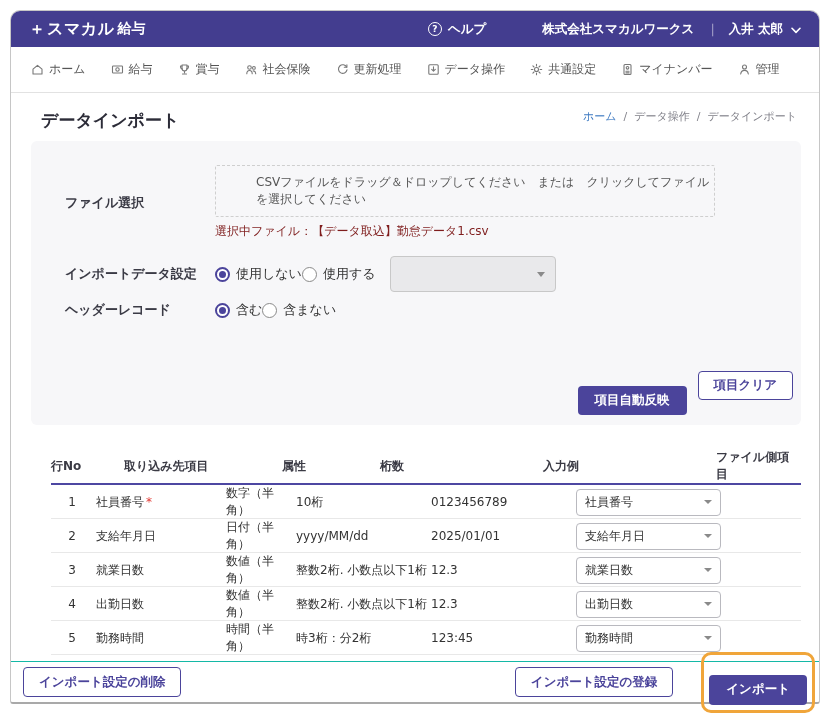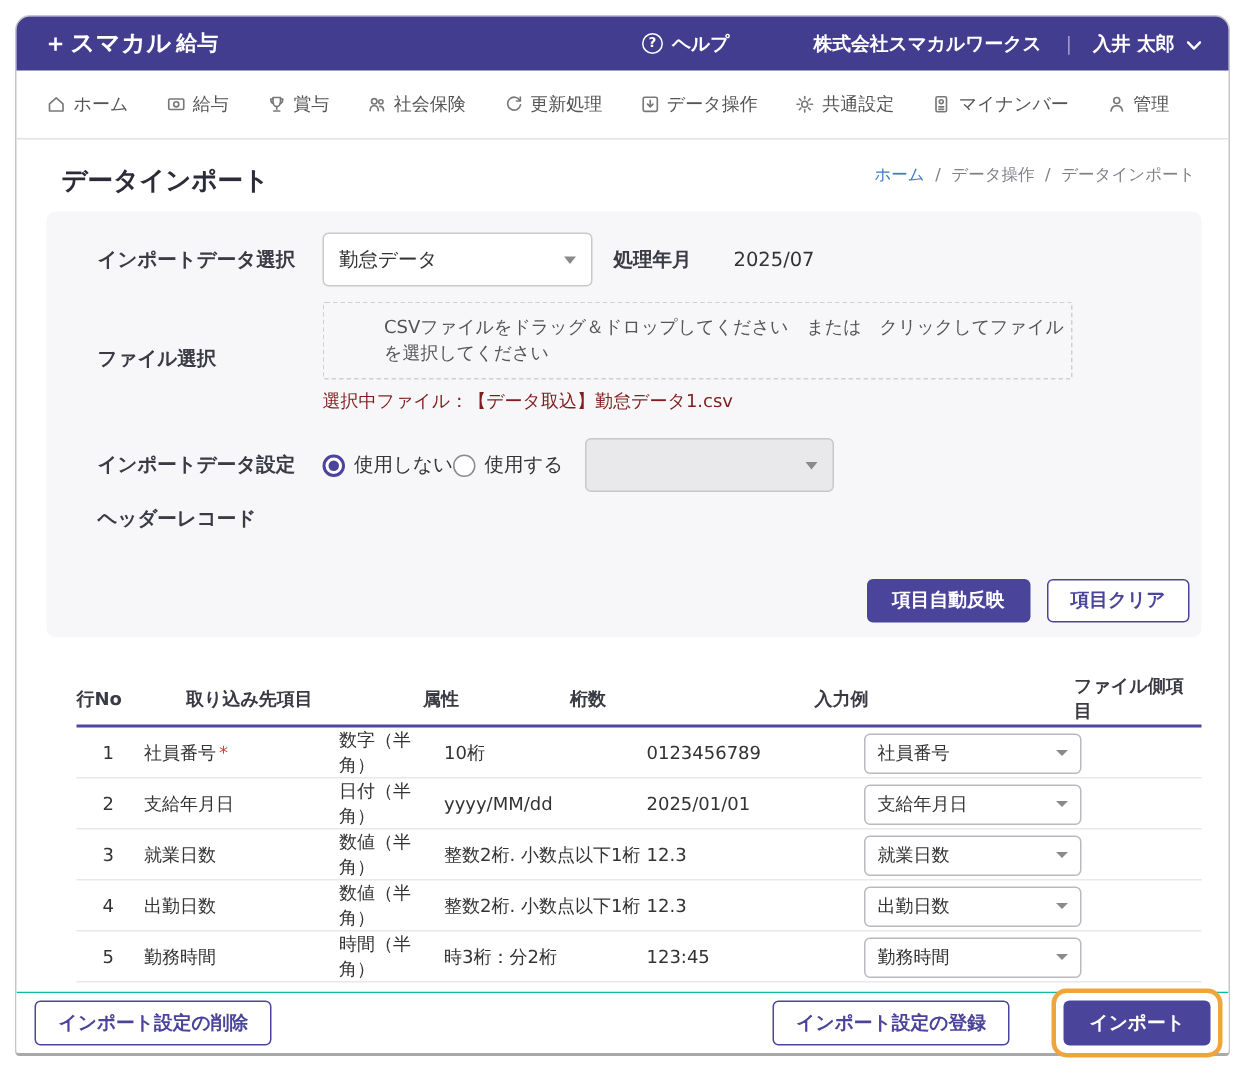--- a/index.html
+++ b/index.html
@@ -63,21 +63,21 @@
   .radio { width:15px; height:15px; border-radius:50%; background:#fff; border:2px solid #4b449b;
            display:inline-flex; align-items:center; justify-content:center; margin-right:6px; flex:none; }
   .radio.on::after { content:""; width:7px; height:7px; border-radius:50%; background:#4b449b; }
   .radio.off { border:1.5px solid #8a8a8a; }
   .select.disabled { margin-left:14px; width:166px; background:#e9e9eb; border-color:#c8c8c8; cursor:default; }
 
   .panel-buttons { position:absolute; right:8px; bottom:10px; display:flex; gap:11px; }
   .btn { height:29px; border-radius:4px; font-size:12.5px; font-weight:bold; cursor:pointer;
          display:inline-flex; align-items:center; justify-content:center;
          font-family:"DejaVu Sans","Liberation Sans",sans-serif; }
-  .btn-primary { background:#4b449b; color:#fff; border:none; padding:0 17px; }
+  .btn-primary { background:#4b449b; color:#fff; border:none; padding:0 17px;margin-top:15px; }
   .btn-outline { background:#fff; color:#4b449b; border:1px solid #4b449b; padding:0 15px; }
 
   
   .table { margin:24px 40px 0; width:750px; }
   .tgrid { display:grid; grid-template-columns:45px 130px 70px 135px 145px 1fr; align-items:center; }
   .thead { height:36px; font-size:12px; font-weight:600; color:#3a3a44; border-bottom:2px solid #4d47a2;gap:28px; }
   .trow  { height:34px; font-size:12px; color:#333; border-bottom:1px solid #e8e8e8; }
   .cell-no { padding-left:8px; text-align:right; padding-right:20px; }
   .thead .cell-no { text-align:left; padding-left:0; padding-right:0; }
   .req { color:#e03a34; margin-left:2px; }
@@ -196,29 +196,20 @@
       <span class="bc-link">ホーム</span>
       <span>/</span>
       <span>データ操作</span>
       <span>/</span>
       <span>データインポート</span>
     </div>
   </div>
 
   <div class="panel">
 
-    <div class="form-row">
-      <div class="form-label">インポートデータ選択</div>
-      <div class="select">
-        <span>勤怠データ</span>
-        <span class="caret"></span>
-      </div>
-      <span class="inline-label">処理年月</span>
-      <span class="inline-value">2025/07</span>
-    </div>
 
     <div class="form-row file-row">
       <div class="form-label">ファイル選択</div>
       <div class="file-body">
         <div class="dropzone">
           <span>CSVファイルをドラッグ＆ドロップしてください　または　クリックしてファイルを選択してください</span>
         </div>
         <div class="selected-file">選択中ファイル：【データ取込】勤怠データ1.csv</div>
       </div>
     </div>
@@ -236,20 +227,30 @@
         </span>
       </div>
       <div class="select disabled">
         <span></span>
         <span class="caret"></span>
       </div>
     </div>
 
     <div class="form-row radio-row2">
       <div class="form-label">ヘッダーレコード</div>
+      <div class="radio-group">
+        <span class="radio-opt">
+          <span class="radio on"></span>
+          <span>含む</span>
+        </span>
+        <span class="radio-opt">
+          <span class="radio off"></span>
+          <span>含まない</span>
+        </span>
+      </div>
     </div>
 
     <div class="panel-buttons">
       <button class="btn btn-primary">項目自動反映</button>
       <button class="btn btn-outline">項目クリア</button>
     </div>
   </div>
 
   <div class="table">
     <div class="tgrid thead">

